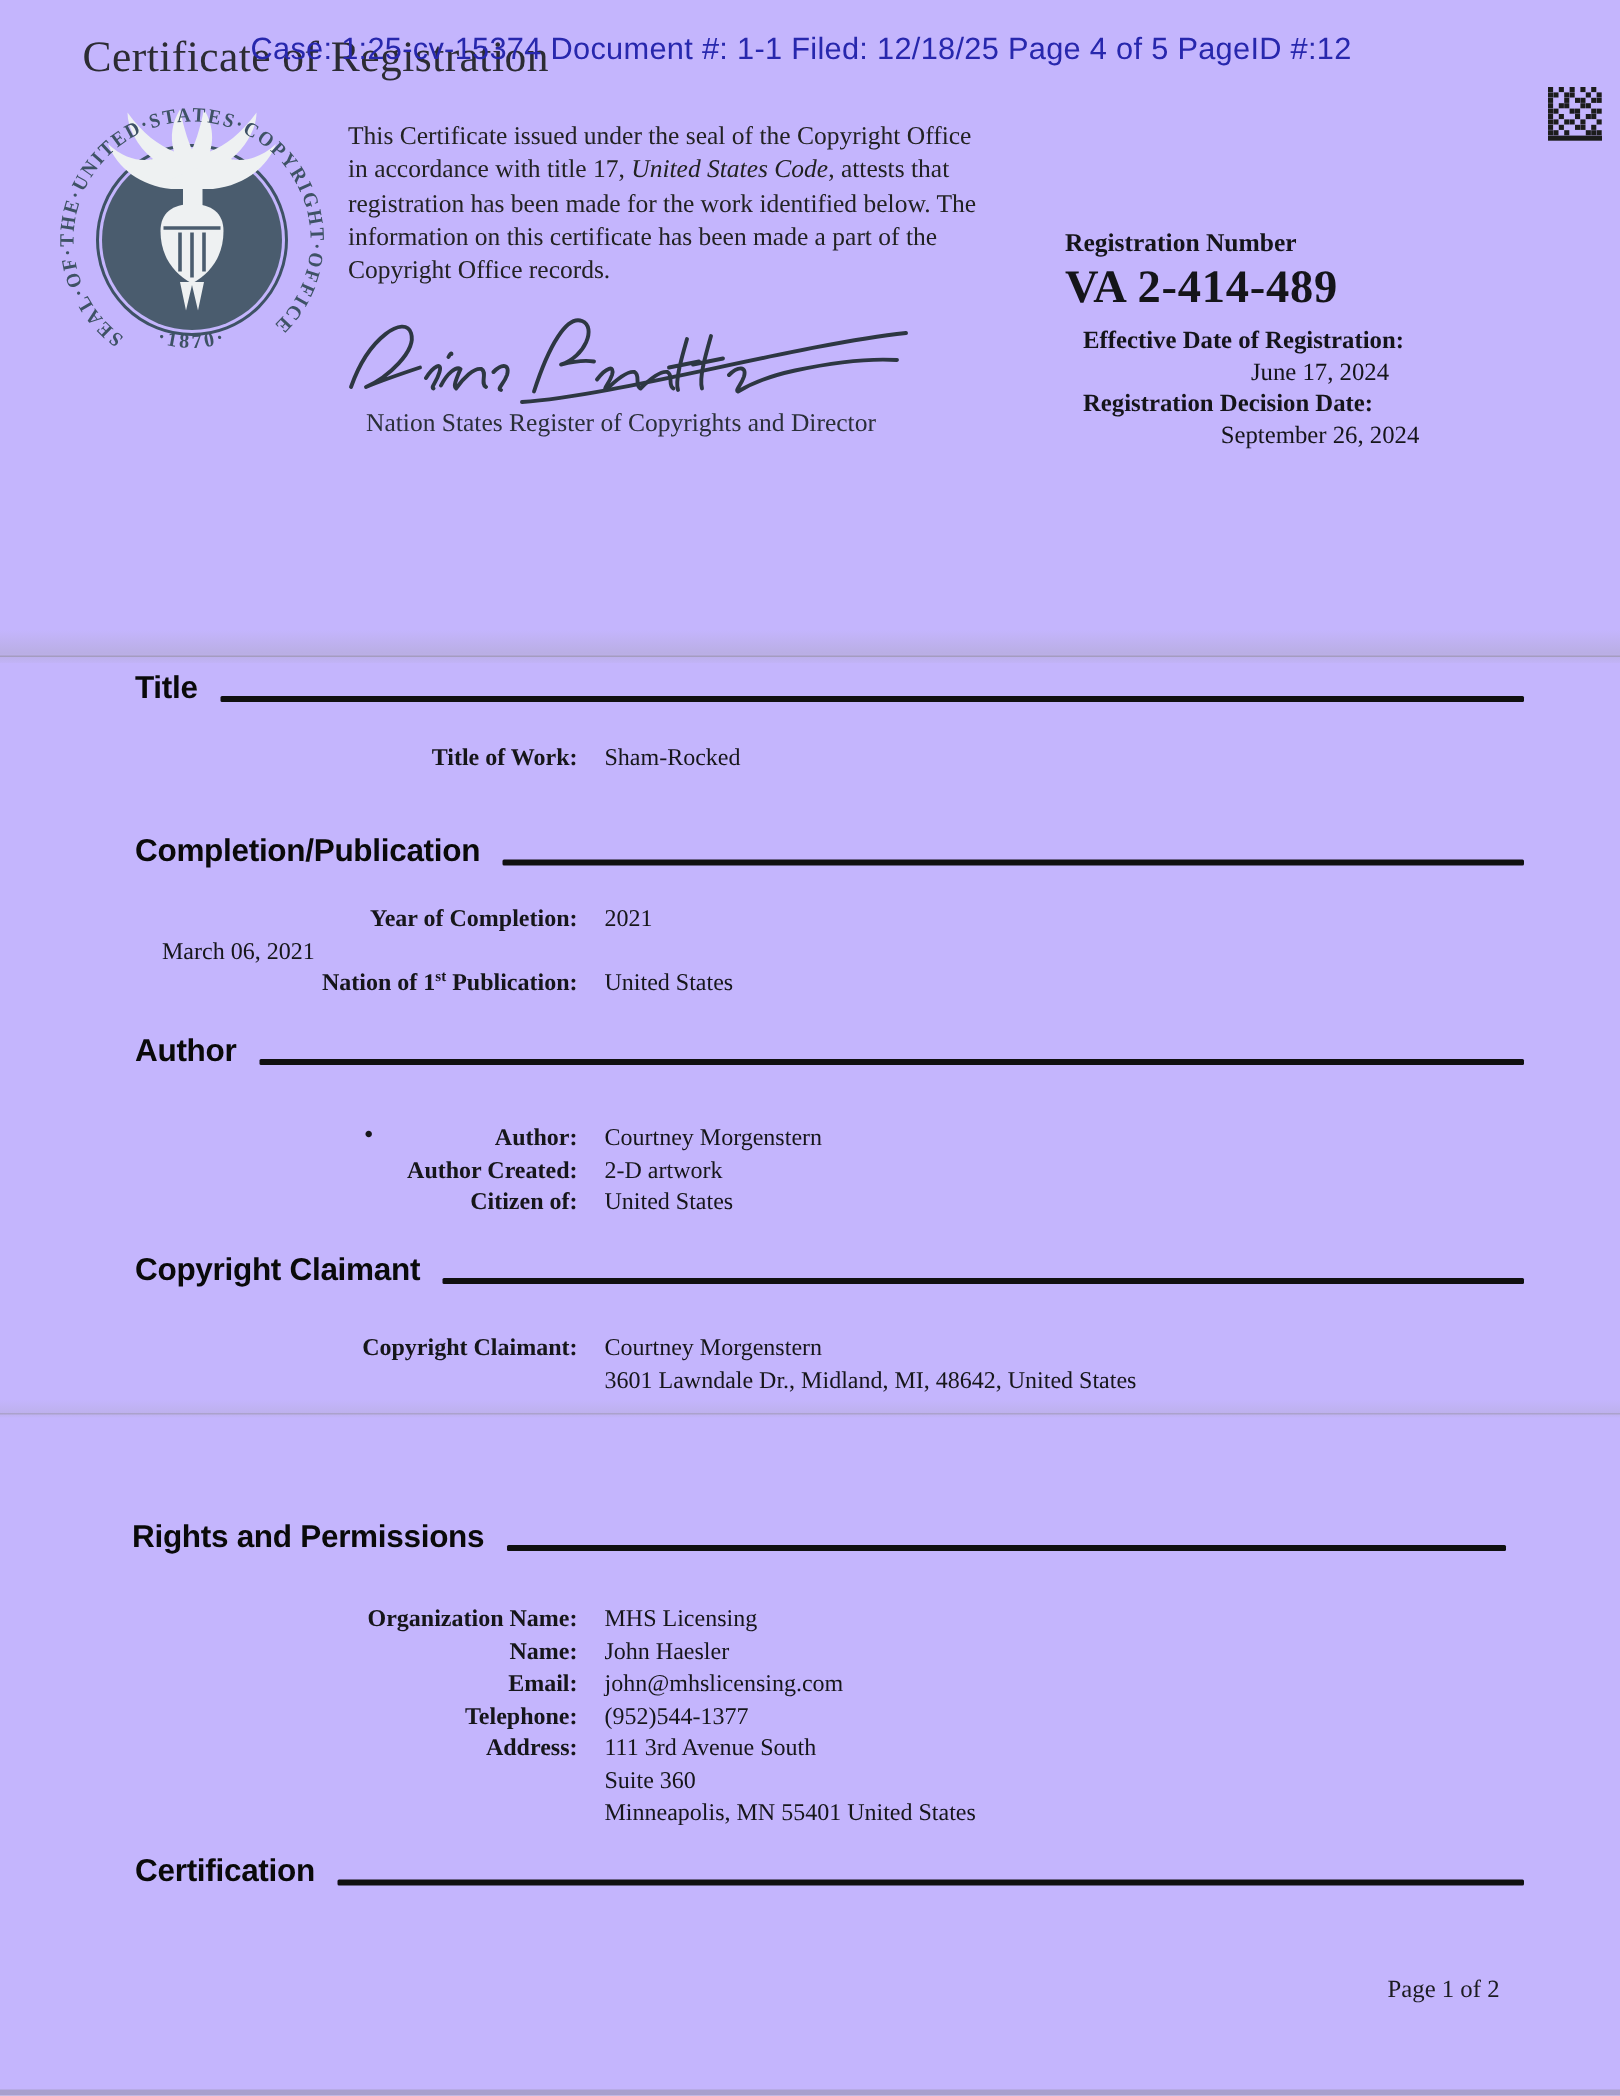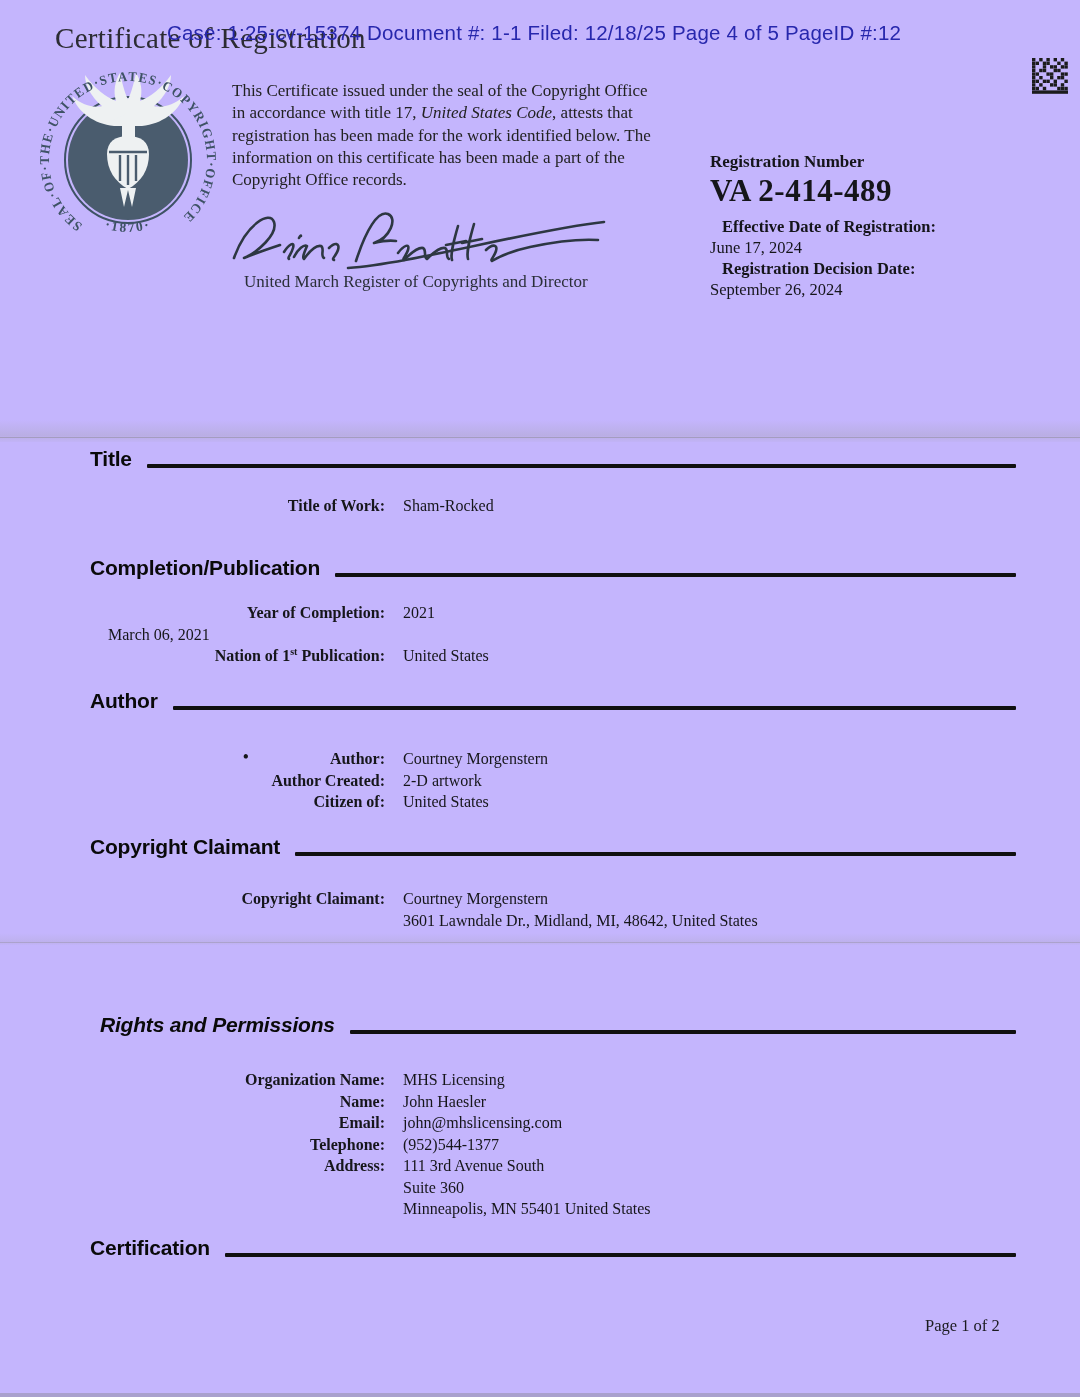--- a/index.html
+++ b/index.html
@@ -50,21 +50,21 @@
     position:absolute;left:244px;top:272px;
     font-size:17px;color:#2a2f38;white-space:nowrap;
   }
 
   .barcode{position:absolute;left:1032px;top:58px;width:36px;height:36px;}
 
   .regblock{position:absolute;left:710px;top:152px;width:340px;color:#15151a;}
   .reg-number-label{font-weight:bold;font-size:17px;margin-bottom:1px;}
   .reg-number{font-weight:bold;font-size:31px;letter-spacing:0.5px;line-height:36px;margin-bottom:7px;}
   .reg-line-label{font-weight:bold;font-size:16.5px;line-height:21px;margin-left:12px;}
-  .reg-line-value{font-size:16.5px;line-height:21px;}
+  .reg-line-value{font-size:16.5px;line-height:21px;text-align:center;}
 
   .section{position:absolute;left:90px;width:926px;}
   .section-heading{display:flex;}
   .heading-label{
     font-family:"Liberation Sans", sans-serif;
     font-weight:bold;font-size:21px;color:#0a0a0a;
     letter-spacing:-0.2px;white-space:nowrap;
   }
   .heading-rule{flex:1;height:4px;background:#101010;margin-left:15px;align-self:flex-end;margin-bottom:3px;border-radius:1px;}
 
@@ -123,21 +123,21 @@
       <path d="M4,50 C16,16 40,2 44,14 C48,26 28,44 14,50 C26,45 38,41 50,37"></path>
       <path d="M54,44 C59,36 65,33 63,40 C61,47 57,50 59,51 M69,30 C70,28 71,27 71,28 M64,49 C68,41 74,36 77,38 C74,45 72,50 74,51 C79,44 86,37 91,38 C95,40 90,48 94,50 M99,40 C105,34 110,35 108,42 C106,48 101,51 104,52"></path>
       <path d="M126,53 C136,22 148,2 158,6 C168,10 160,30 144,35 C152,33 160,32 166,33"></path>
       <path d="M168,45 C174,37 180,35 178,42 C176,48 172,51 174,52 C180,46 188,39 193,40 C197,42 193,49 197,51 C203,45 210,39 215,40 C219,42 215,49 219,51"></path>
       <path d="M228,18 C224,32 220,46 222,52 M216,37 L236,33"></path>
       <path d="M244,16 C240,30 236,44 238,51 M232,35 L252,31"></path>
       <path d="M256,42 C262,36 268,36 266,43 C264,49 260,52 262,53 C272,47 286,42 300,39 C328,33 352,31 368,32"></path>
       <path d="M118,60 C180,56 300,22 374,14"></path>
     </g>
   </svg>
-  <div class="sig-title">United March Register of Copyrights and Director</div>
+  <div class="sig-title">Nation States Register of Copyrights and Director</div>
 
   <svg class="barcode" viewBox="0 0 36 36">
     <g fill="#1c1c1c">
       <rect x="0" y="0" width="3.4" height="3.4"></rect>
         <rect x="7.2" y="0" width="3.4" height="3.4"></rect>
         <rect x="14.4" y="0" width="3.4" height="3.4"></rect>
         <rect x="21.6" y="0" width="3.4" height="3.4"></rect>
         <rect x="28.8" y="0" width="3.4" height="3.4"></rect>
       <rect x="0" y="3.6" width="3.4" height="3.4"></rect>
         <rect x="3.6" y="3.6" width="3.4" height="3.4"></rect>
@@ -261,21 +261,21 @@
   <div class="rows" style="top:888px;">
     <div class="row">
       <div class="row-label">Copyright Claimant:</div>
       <div class="row-value">
         <div>Courtney Morgenstern</div>
         <div>3601 Lawndale Dr., Midland, MI, 48642, United States</div>
       </div>
     </div>
   </div>
 
-  <div class="section" style="top:1013px;left:100px;width:916px;font-style:italic;">
+  <div class="section" style="top:1013px;left:88px;width:916px;">
     <div class="section-heading">
       <span class="heading-label">Rights and Permissions</span>
       <span class="heading-rule"></span>
     </div>
   </div>
   <div class="rows" style="top:1069px;">
     <div class="row">
       <div class="row-label">Organization Name:</div>
       <div class="row-value">MHS Licensing</div>
     </div>

